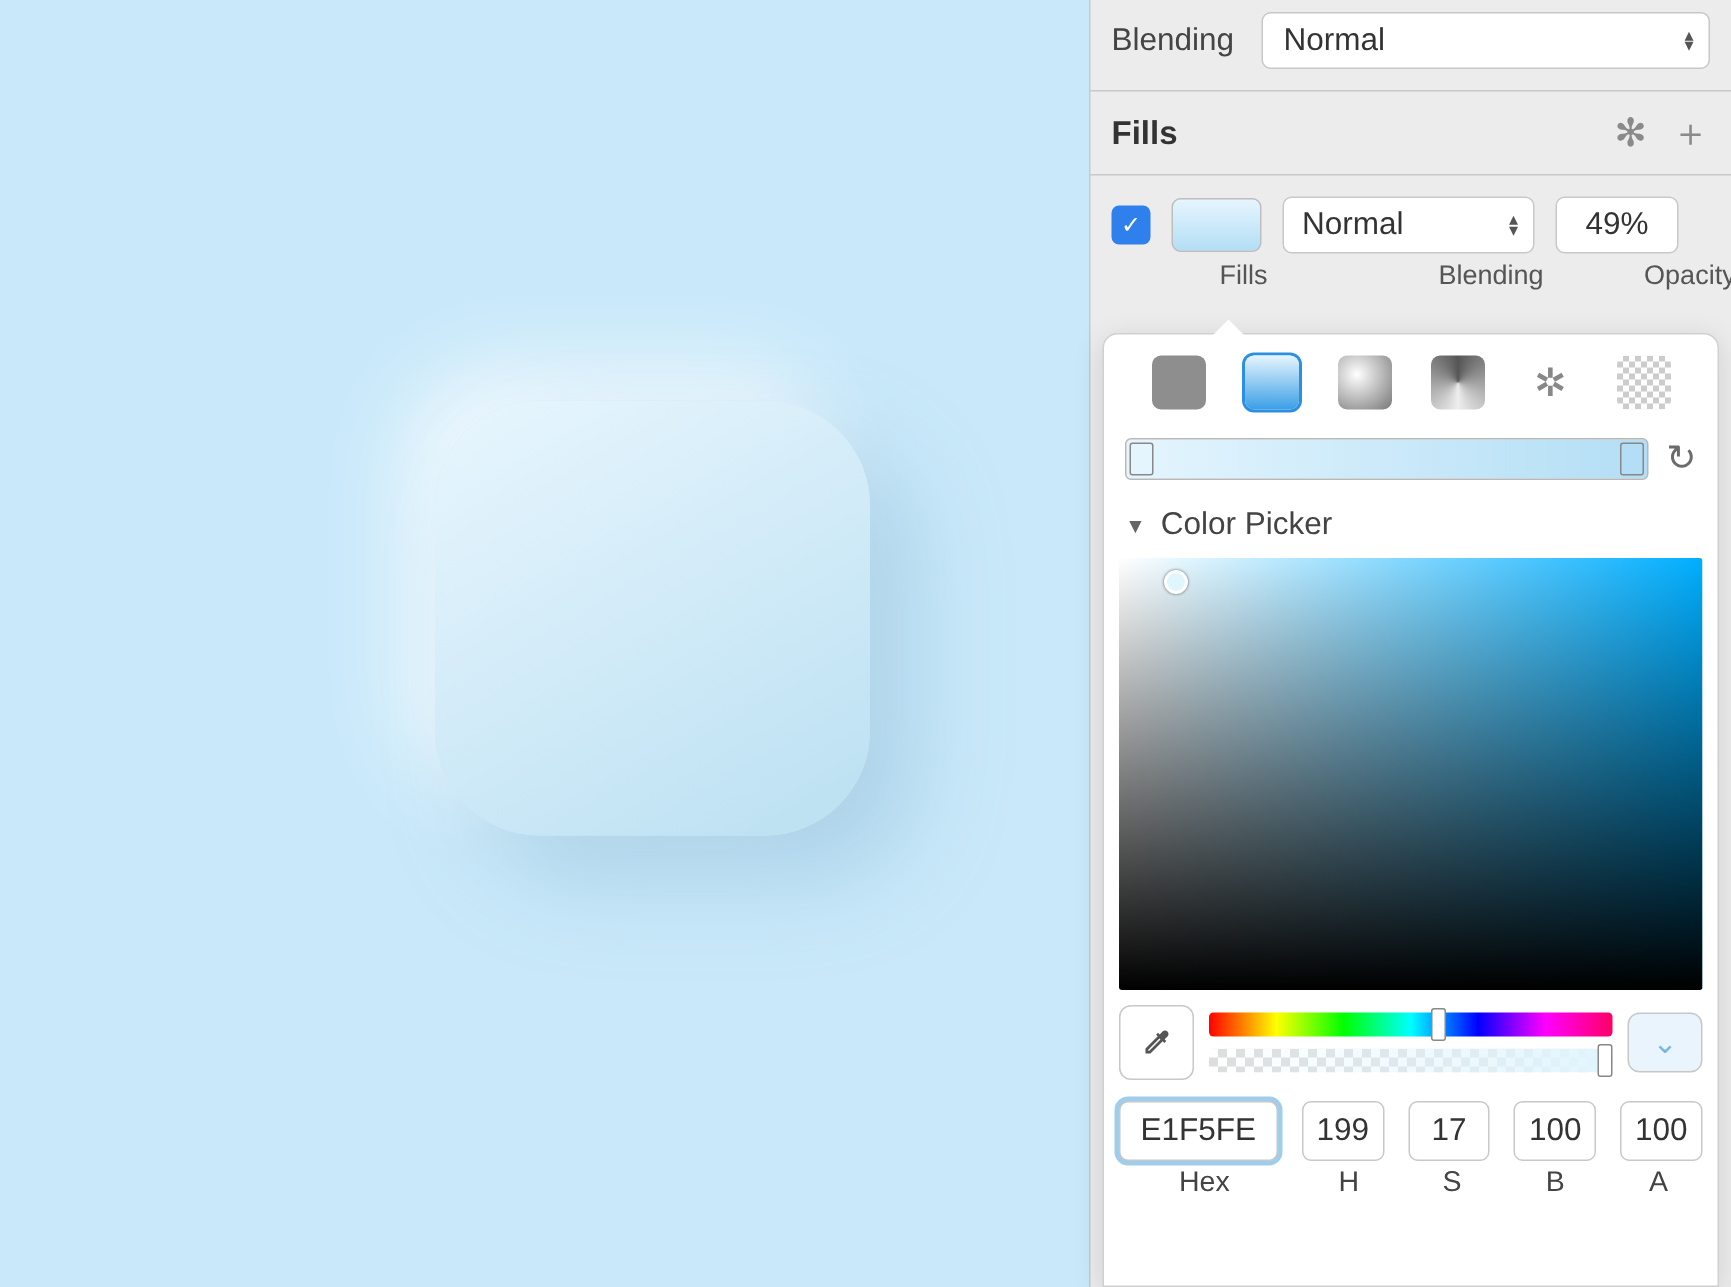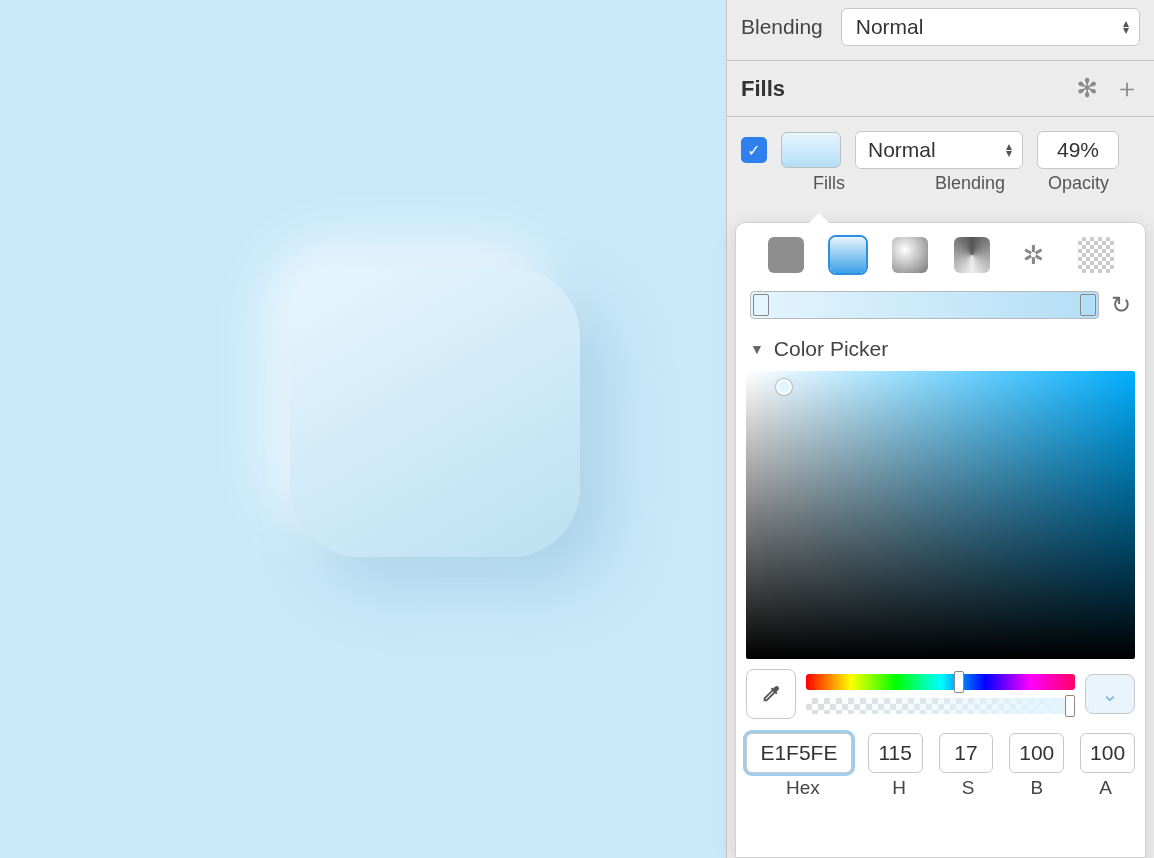--- a/index.html
+++ b/index.html
@@ -36,21 +36,21 @@
   .inspector {
     width: 428px;
     height: 100%;
     background: #ECECEC;
     border-left: 1px solid #C8C8C8;
     display: flex;
     flex-direction: column;
     position: relative;
   }
 
-  .row { display: flex; align-items: center; }
+  .row { display: flex; align-items: center; gap: 24px; }
 
   
   .blending-row {
     padding: 8px 14px 14px 14px;
     gap: 18px;
   }
   .label { font-size: 21px; color: #444; }
   .select {
     flex: 1;
     height: 38px;
@@ -355,21 +355,21 @@
           <div class="alpha-thumb"></div>
         </div>
       </div>
       <div class="expand-btn">
         <span>⌄</span>
       </div>
     </div>
 
     <div class="value-row">
       <div class="vfield hex">E1F5FE</div>
-      <div class="vfield num">115</div>
+      <div class="vfield num">199</div>
       <div class="vfield num">17</div>
       <div class="vfield num">100</div>
       <div class="vfield num">100</div>
     </div>
     <div class="vlabels">
       <span>Hex</span>
       <span>H</span>
       <span>S</span>
       <span>B</span>
       <span>A</span>

